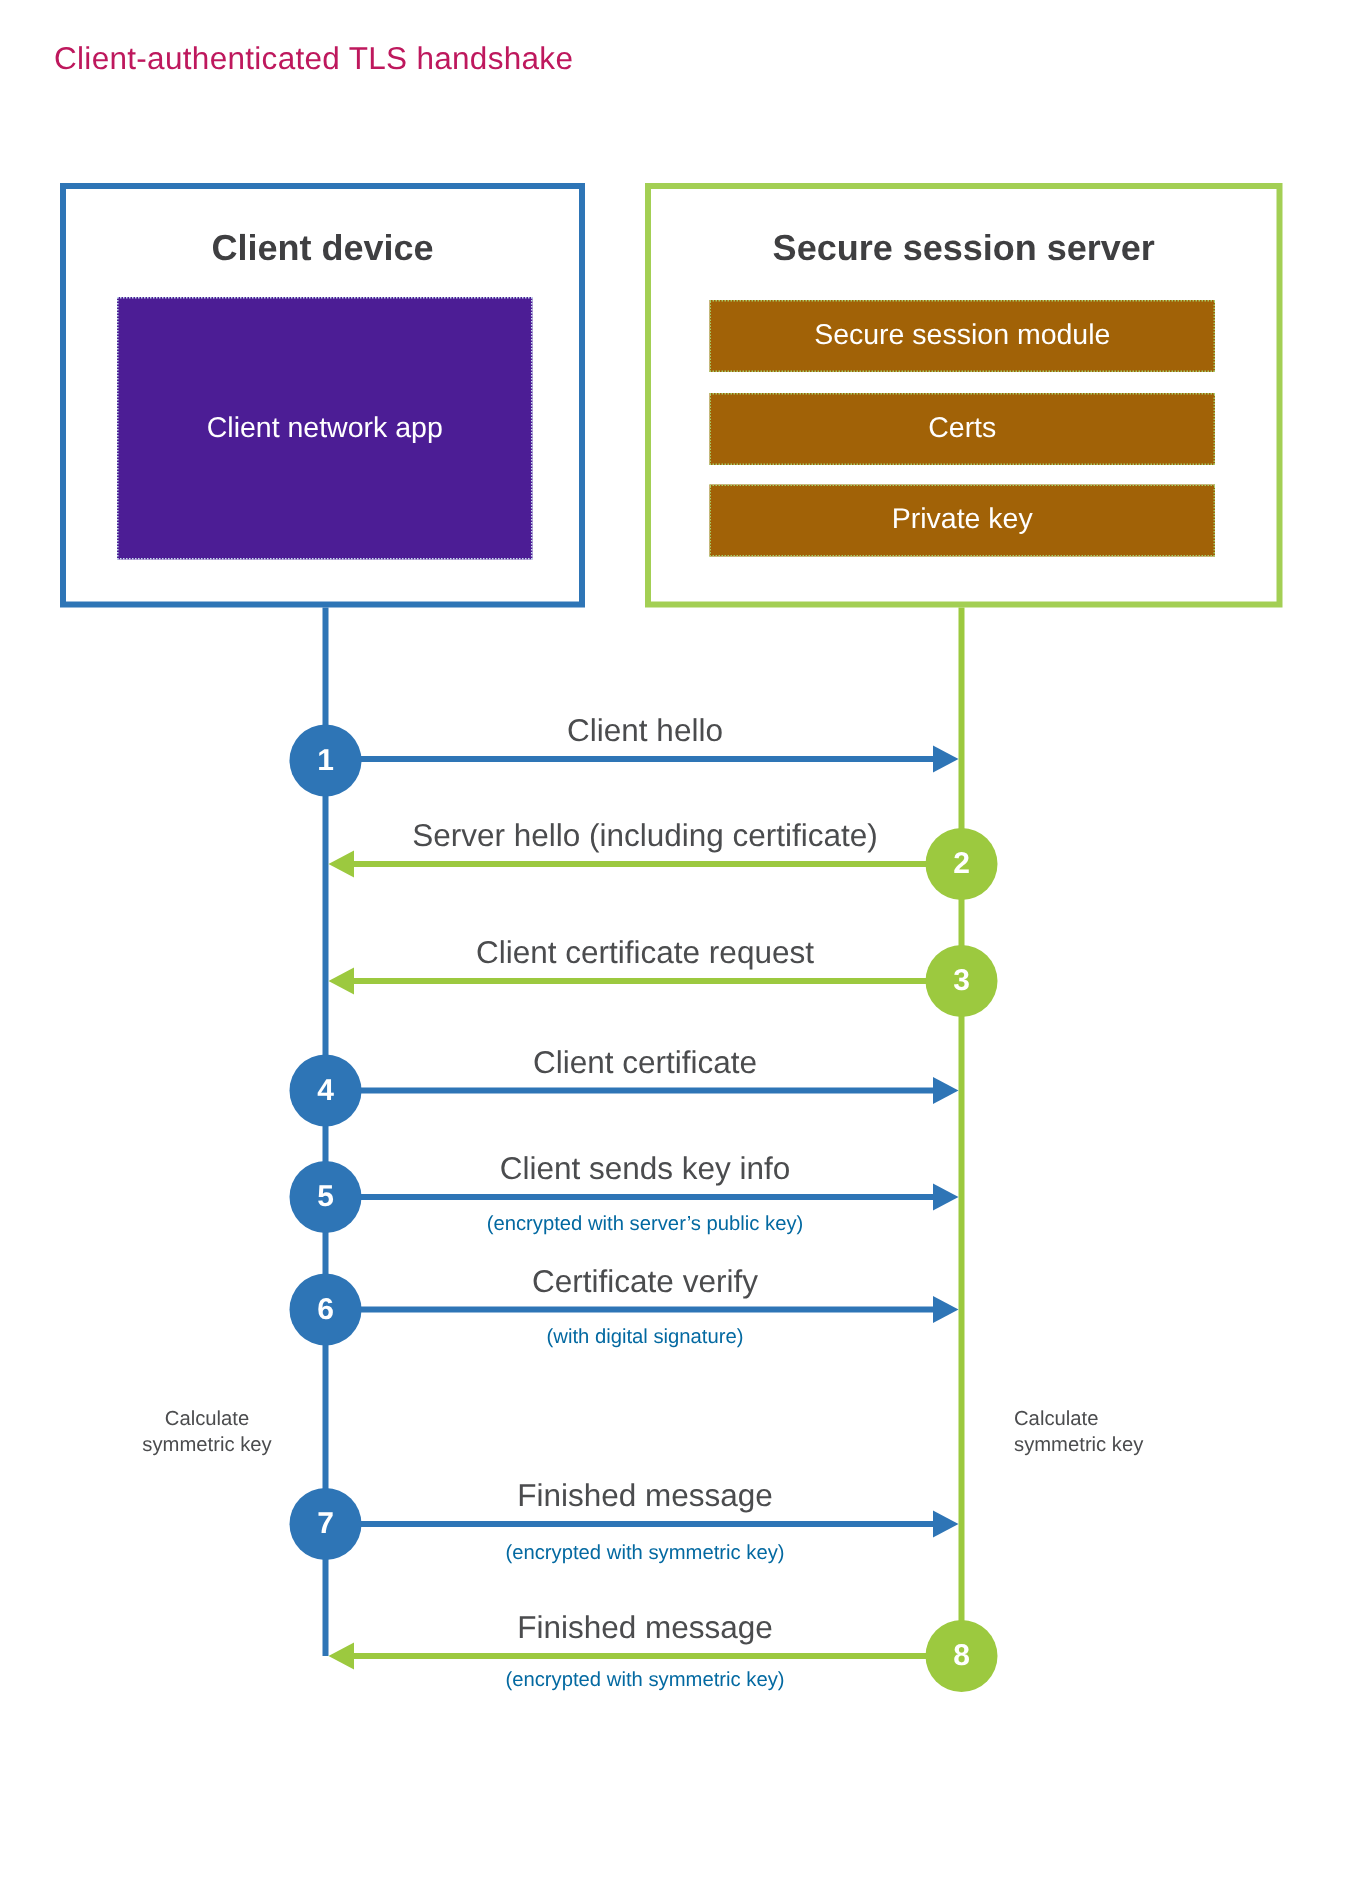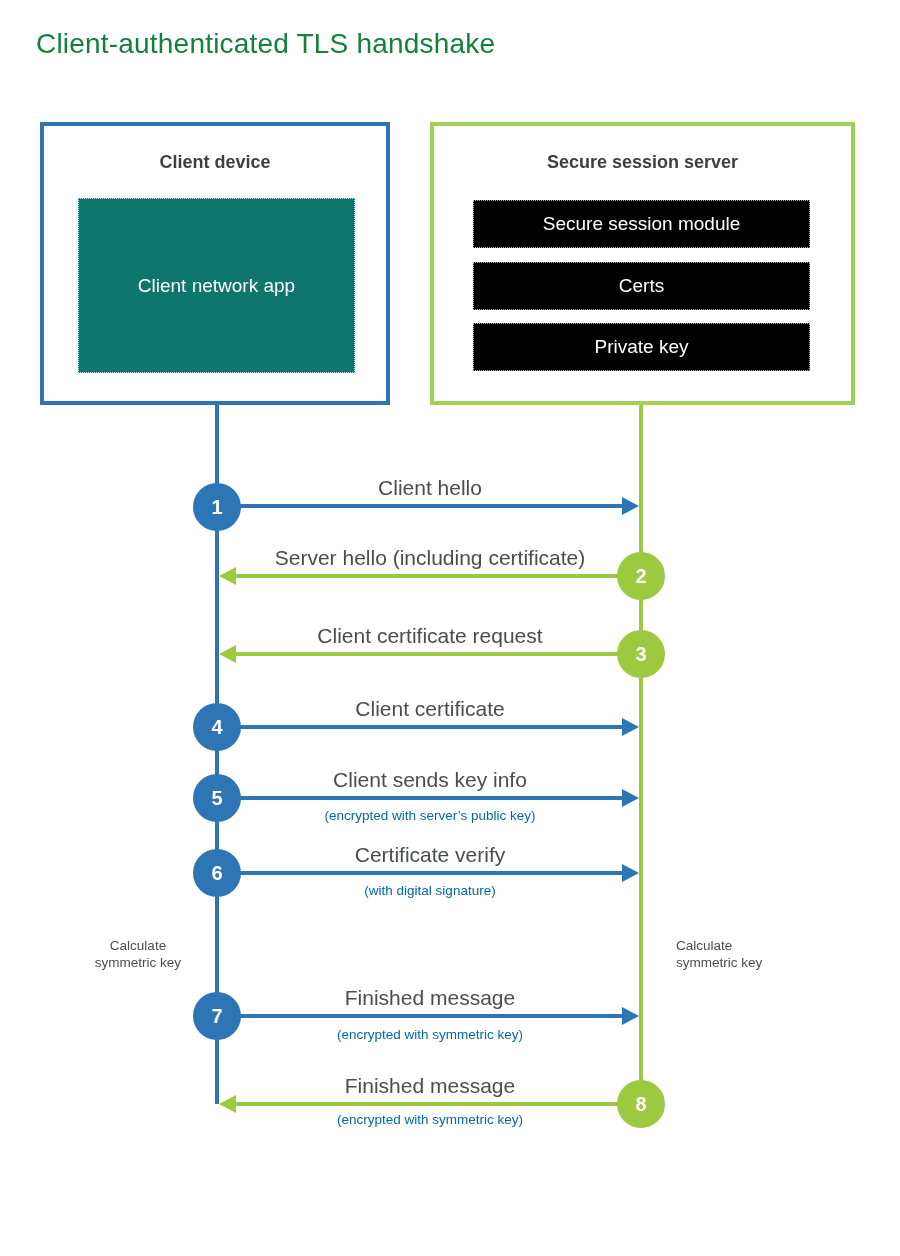--- a/index.html
+++ b/index.html
@@ -2,39 +2,39 @@
 <html><head>
 <meta charset="utf-8">
 <style>
   html,body{margin:0;padding:0;background:#ffffff;}
   .canvas{
     position:relative;width:900px;height:1256px;background:#ffffff;overflow:hidden;
     font-family:"Liberation Sans","DejaVu Sans",sans-serif;
   }
   .page-title{
     position:absolute;left:36px;top:28px;margin:0;
-    font-size:28px;font-weight:300;color:#15803d;letter-spacing:.2px;
+    font-size:21px;font-weight:300;color:#be185d;letter-spacing:.2px;
   }
   
   .actor-box{position:absolute;top:122px;height:283px;background:#fff;box-sizing:border-box;}
   .client-box{left:40px;width:350px;border:4px solid #2e75b6;}
   .server-box{left:430px;width:425px;border:4px solid #a3cf54;}
   .box-title{
     position:absolute;left:0;right:0;top:26px;text-align:center;
-    font-size:18px;font-weight:bold;color:#3f3f41;
+    font-size:24px;font-weight:bold;color:#3f3f41;
   }
   .app-box{
     position:absolute;left:34px;top:72px;width:277px;height:175px;
-    background:#0f766e;border:1px dotted #c9def1;box-sizing:border-box;
+    background:#4c1d95;border:1px dotted #c9def1;box-sizing:border-box;
     display:flex;align-items:center;justify-content:center;text-align:center;
     color:#ffffff;font-size:19px;line-height:1.45;padding:0 55px;
   }
   .server-bar{
     position:absolute;left:39px;width:337px;height:48px;
-    background:#000000;border:1px dotted #a6cd6b;box-sizing:border-box;
+    background:#a16207;border:1px dotted #a6cd6b;box-sizing:border-box;
     display:flex;align-items:center;justify-content:center;
     color:#ffffff;font-size:19px;
   }
   
   .lifeline{position:absolute;top:405px;width:4px;height:699px;}
   .lifeline.blue{left:215px;background:#2e75b6;}
   .lifeline.green{left:639px;background:#9cc93f;}
   
   .step-circle{
     position:absolute;width:48px;height:48px;border-radius:50%;

